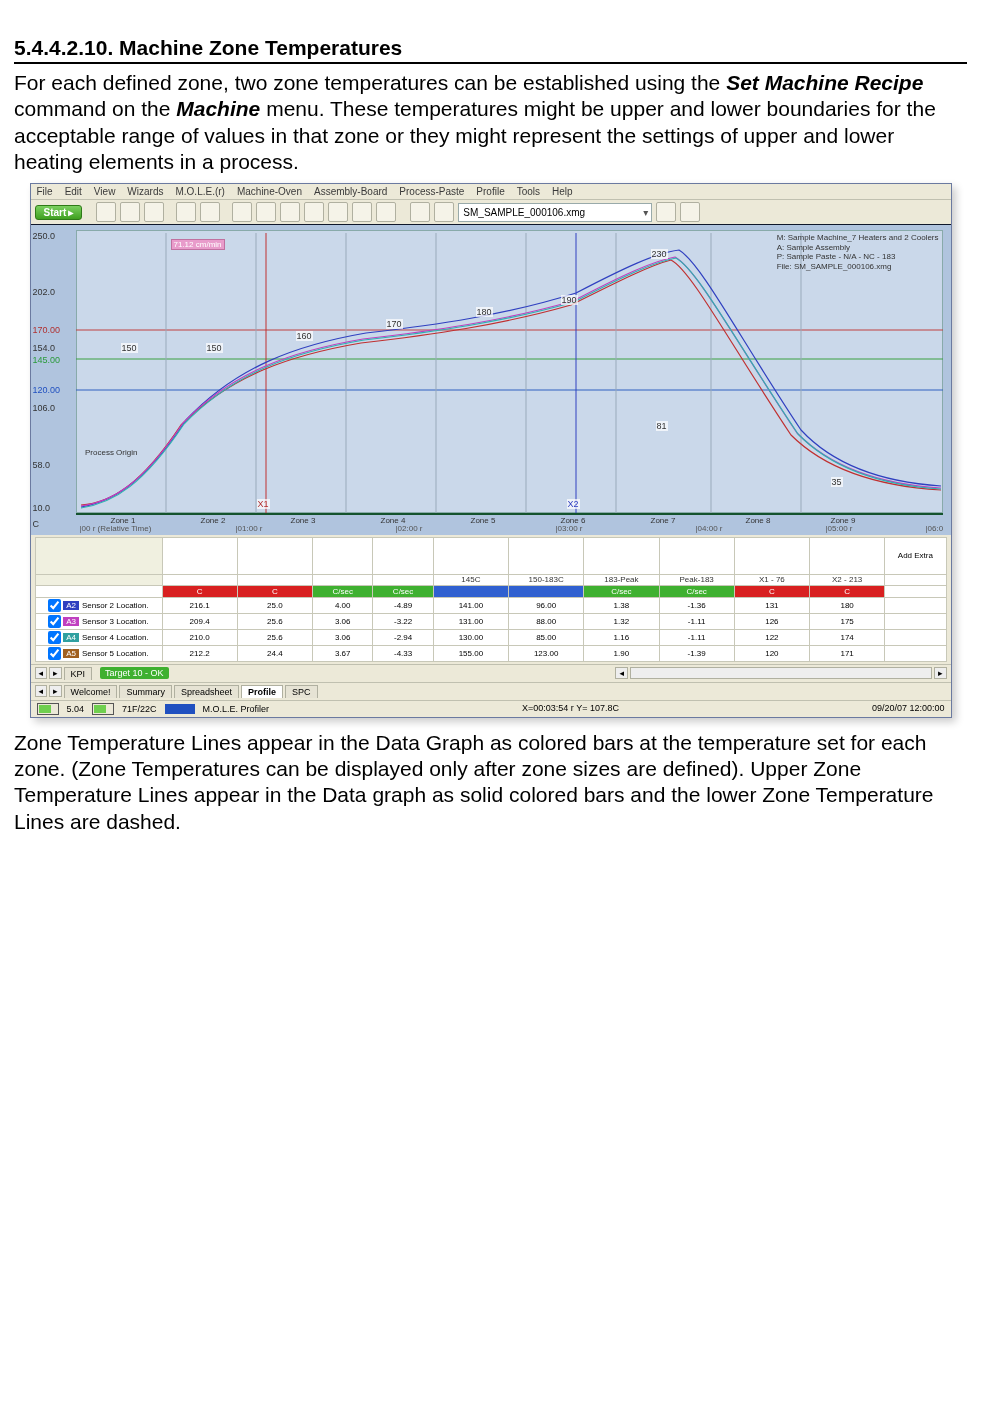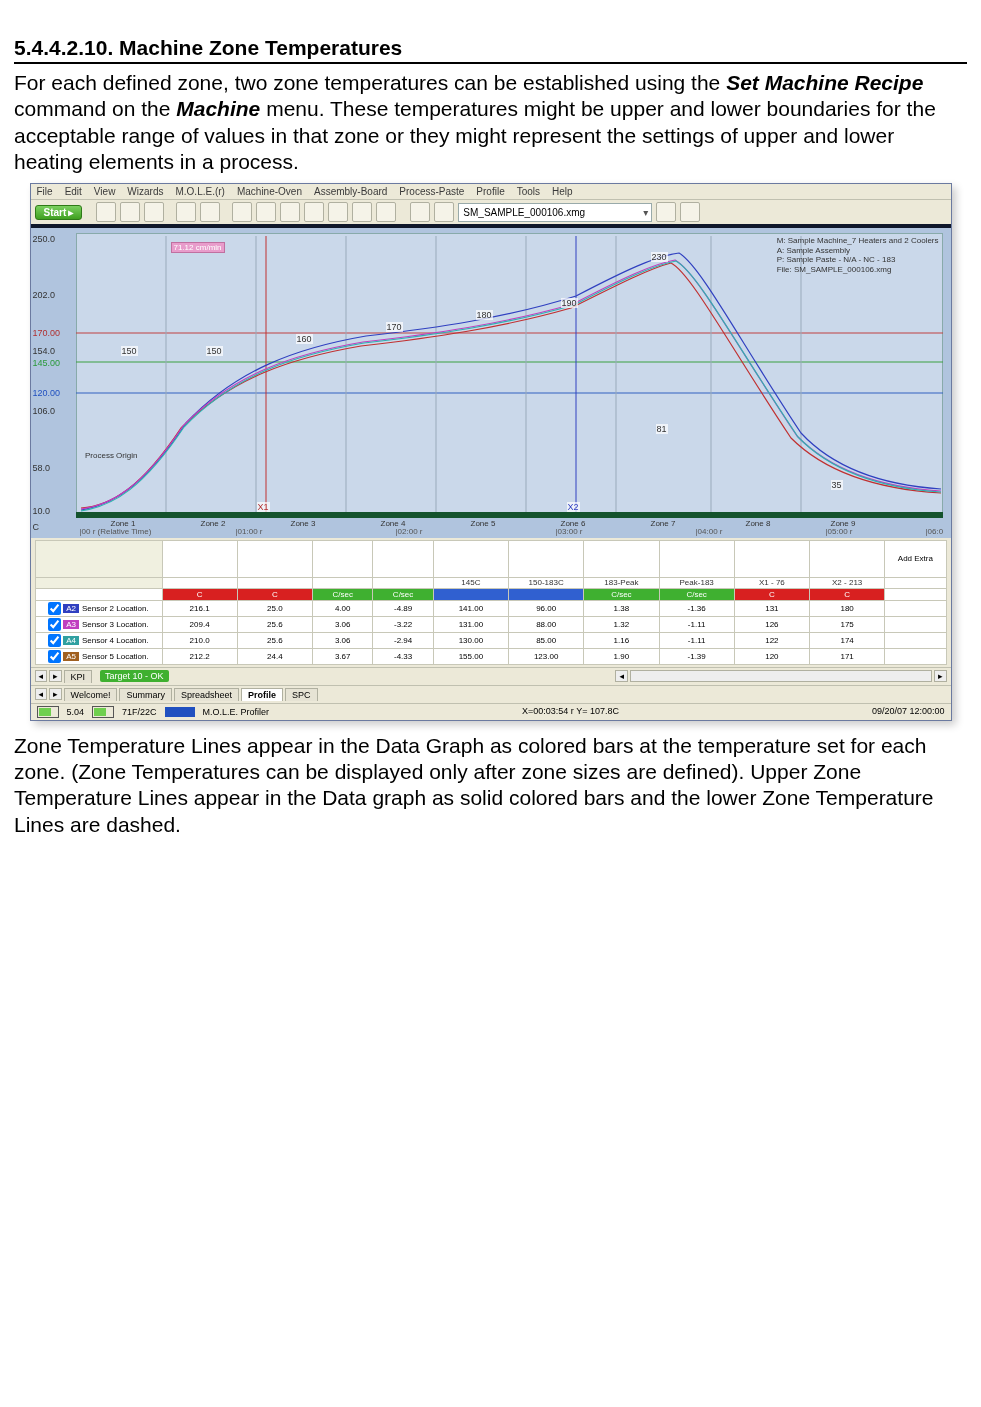--- a/index.html
+++ b/index.html
@@ -60,21 +60,21 @@
     display: flex;
     gap: 12px;
     color: #3a3a3a;
   }
   .toolbar {
     display: flex;
     align-items: center;
     gap: 4px;
     padding: 2px 4px;
     background: #ece9d8;
-    border-bottom: 4px solid #0f172a;
+    border-bottom: 1px solid #0f172a;
   }
   .start-btn {
     background: linear-gradient(#7bd060,#3fa020);
     color: #fff;
     border: 1px solid #2f7a18;
     padding: 1px 8px;
     border-radius: 3px;
     font-weight: bold;
     display:flex; align-items:center; gap:2px;
   }
@@ -91,21 +91,21 @@
     overflow: hidden;
   }
   .chart-bg {
     position:absolute; left:45px; right:8px; top:5px; bottom:22px;
     background: #cad8ea;
     border: 1px solid #8aa;
   }
   .y-label { position:absolute; left:2px; font-size:9px; color:#333; background: transparent; }
   .zone-label { position:absolute; bottom:10px; font-size:8px; color:#333;}
   .x-tick { position:absolute; bottom:0px; font-size:8px; color:#555;}
-  .x-axis { position:absolute; left:45px; right:8px; bottom:2px; height:18px; border-top:6px solid #14532d;}
+  .x-axis { position:absolute; left:45px; right:8px; bottom:2px; height:18px; border-top:2px solid #14532d;}
   .note {
     position:absolute; font-size:8px; color:#fff; background:rgba(235,150,200,0.9);
     padding:0 2px; border:1px solid #c070a0;
   }
   .val-note {
     position:absolute; font-size:9px; color:#333; background:rgba(255,255,255,0.7);
     padding:0 1px;
   }
   .corner-info { position:absolute; right:12px; top:8px; font-size:8px; color:#333; line-height:1.2;}
   svg.plot { position:absolute; left:0; top:0; width:100%; height:100%; }

